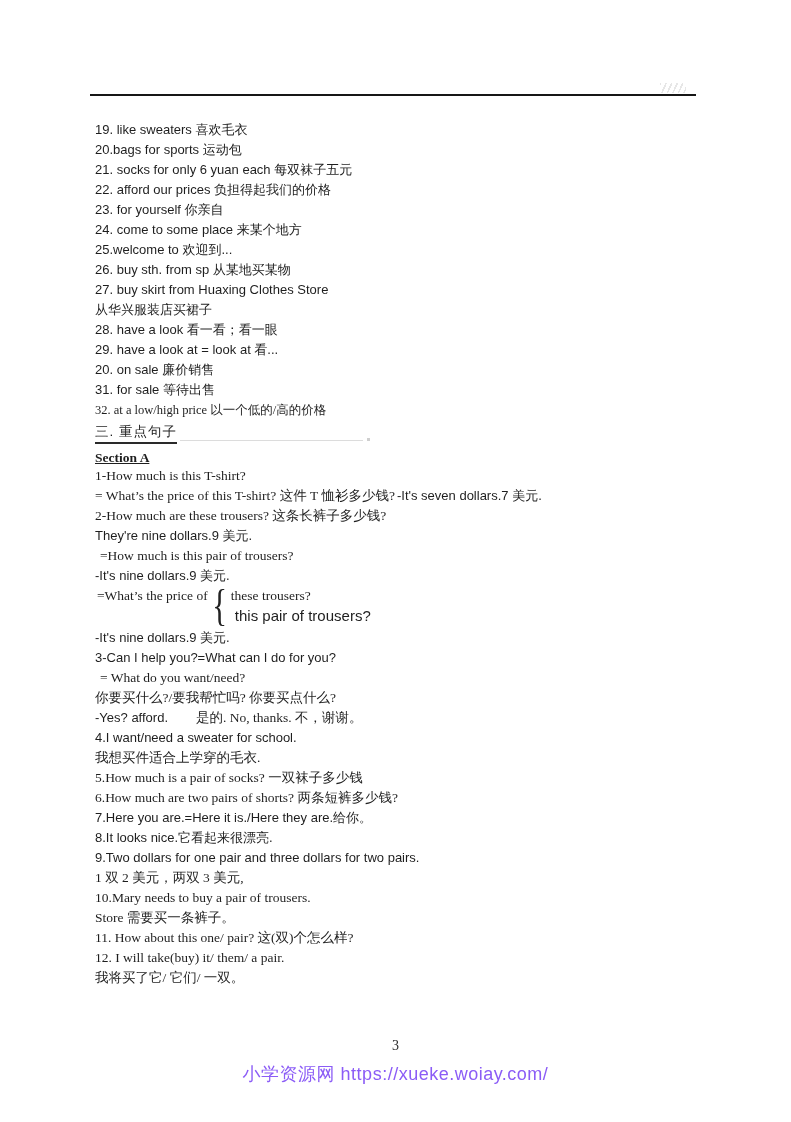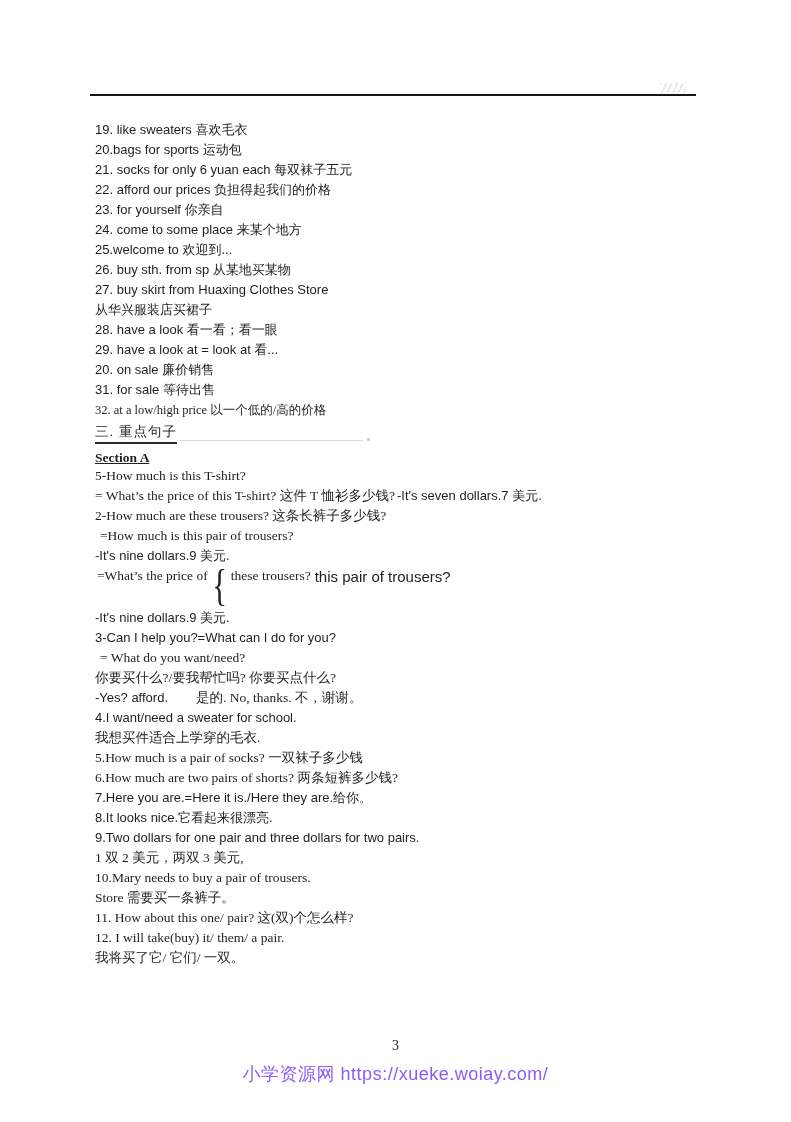--- a/index.html
+++ b/index.html
@@ -21,21 +21,21 @@
   .section-row{margin-top:6px;height:18px;display:flex;align-items:flex-end;}
   .section-title{font-weight:normal;font-size:13.5px;border-bottom:2px solid #2a2a2a;padding-bottom:1px;letter-spacing:1px;}
   .ext-line{width:183px;height:1px;background:#dcdcdc;margin:0 0 3px 3px;position:relative;}
   .ext-line:after{content:"";position:absolute;right:-7px;top:-2px;width:3px;height:3px;background:#cfcfcf;}
   .subsection-row{margin-top:3px;height:19px;line-height:19px;}
   .subsection{font-family:"Liberation Serif",serif;font-weight:bold;font-size:13.5px;text-decoration:underline;}
   .brace-row{height:42px;display:flex;align-items:flex-start;}
   .brace-prefix{line-height:20px;padding-left:2px;}
   .brace-glyph{font-family:"Liberation Serif",serif;font-size:44px;line-height:40px;font-weight:200;
     transform:scaleX(.7);display:inline-block;margin:0 1px;color:#222;}
-  .brace-opts{display:flex;}
+  .brace-opts{display:flex;flex-direction:column;}
   .opt1{line-height:19px;font-family:"Liberation Serif",serif;font-size:13.5px;}
   .opt2{line-height:22px;font-family:"Liberation Sans",sans-serif;font-size:15px;padding-left:4px;}
   .page-number{position:absolute;top:1038px;left:0;width:100%;text-align:center;
     font-family:"Liberation Serif",serif;font-size:14px;color:#2b2b2b;}
   .site-footer{position:absolute;top:1062px;left:0;width:100%;text-align:center;
     font-size:18px;color:#8b5cf6;letter-spacing:.5px;}
 </style>
 </head>
 <body>
 
@@ -62,25 +62,26 @@
 
   <div class="section-row">
     <span class="section-title">三. 重点句子</span>
     <span class="ext-line"></span>
   </div>
 
   <div class="subsection-row">
     <span class="subsection">Section A</span>
   </div>
 
-  <div class="ln serif">5-How much is this T-shirt?</div>
+  <div class="ln serif">1-How much is this T-shirt?</div>
   <div class="ln serif">
     <span>= What’s the price of this T-shirt? 这件 T 恤衫多少钱?</span><span class="mix-sans">-It's seven dollars.7 美元.</span>
   </div>
   <div class="ln serif">2-How much are these trousers? 这条长裤子多少钱?</div>
+  <div class="ln sans">They're nine dollars.9 美元.</div>
   <div class="ln serif ind">=How much is this pair of trousers?</div>
   <div class="ln sans">-It's nine dollars.9 美元.</div>
 
   <div class="brace-row">
     <span class="serif brace-prefix">=What’s the price of</span>
     <span class="brace-glyph">{</span>
     <span class="brace-opts">
       <span class="opt1">these trousers?</span>
       <span class="opt2">this pair of trousers?</span>
     </span>

